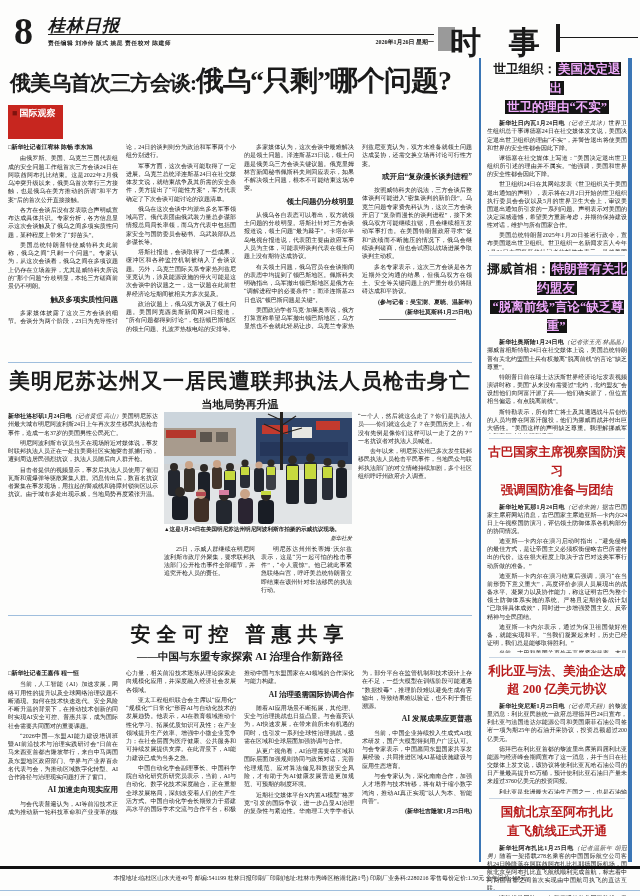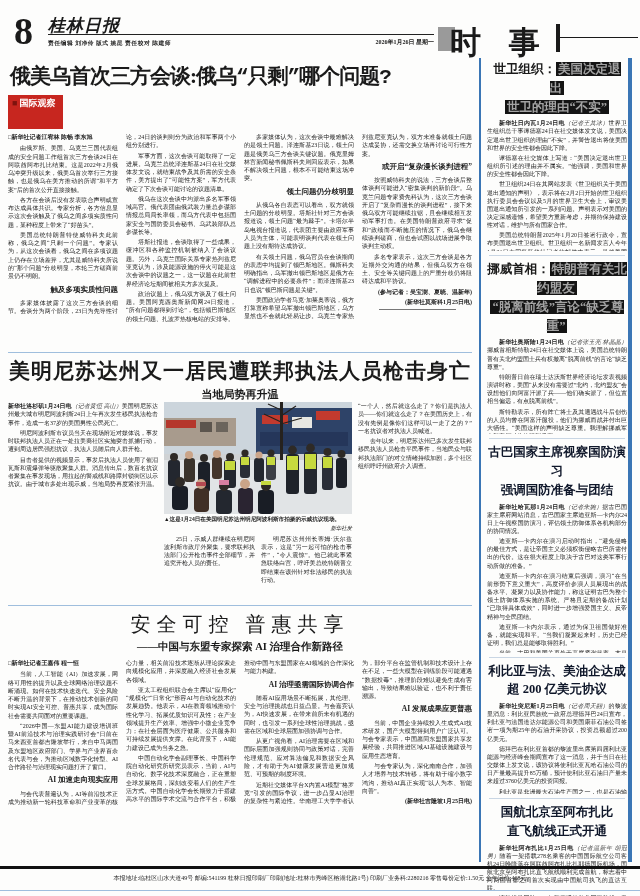--- a/index.html
+++ b/index.html
@@ -31,48 +31,48 @@
   .body-txt{font-size:6px;line-height:1.38;text-align:justify;color:#222;}
   .body-txt p{text-indent:12px;}
   .body-txt p.noind{text-indent:0;}
   .subhead{font-size:7.5px;font-weight:900;text-align:right;margin:4px 0;text-indent:0;}
   .byline{font-weight:900;text-indent:0 !important;margin-bottom:3px;}
   b.dl{font-weight:900;}
   .rep{color:#444;font-style:italic;}
   
   .lead-hl{padding:4px 2px 2px 2px;white-space:nowrap;}
   .lead-hl .lt{font-size:21px;font-weight:600;letter-spacing:-1px;margin-top:28px;}
-  .lead-hl .bd{font-size:21px;font-weight:900;font-family:Liberation Mono, monospace;letter-spacing:-1px;}
+  .lead-hl .bd{font-size:28px;font-weight:900;font-family:Liberation Serif, serif;letter-spacing:-1px;}
   .kicker{display:inline-block;background:#c7261f;color:#fff;font-weight:900;font-size:9px;
           padding:2px 8px 19px 4px;margin:2px 0 4px 0;font-family:"Liberation Sans",sans-serif;}
   .kicker .sq{color:#7e130e;margin-right:2px;}
   .lead-body{height:216px;overflow:hidden;column-count:4;column-gap:8px;}
   .credit{text-align:right;text-indent:0 !important;font-weight:700;}
   .endrule{width:70%;height:1px;background:#777;margin:3px auto;}
   
   .minn-hl{font-size:21px;font-weight:900;text-align:center;letter-spacing:1px;margin:4px 0 2px 0;}
   .minn-sub{font-size:11px;font-weight:900;text-align:center;}
   .minn-grid{display:flex;gap:6px;height:200px;overflow:hidden;}
   .minn-c1{width:150px;}
   .minn-c2{width:188px;}
   .minn-c3{flex:1;}
   .photo-wrap{width:188px;}
   .photo-wrap svg{display:block;width:188px;height:112px;background:#cdd6dd;}
   .caption{font-size:5.6px;font-weight:700;line-height:1.35;margin-top:2px;text-align:justify;}
   .photo-credit{font-size:5.4px;font-style:italic;text-align:right;margin-top:1px;}
   .under-cols{column-count:2;column-gap:6px;margin-top:3px;height:64px;overflow:hidden;}
   
-  .ai-hl{font-size:20px;font-weight:400;text-align:center;letter-spacing:6px;margin:5px 0 2px 0;}
+  .ai-hl{font-size:20px;font-weight:700;text-align:center;letter-spacing:6px;margin:5px 0 2px 0;}
   .ai-sub{font-size:10.5px;font-weight:900;text-align:center;margin-bottom:5px;}
   .ai-body{height:196px;overflow:hidden;column-count:4;column-gap:8px;}
   
   .r-art{margin-bottom:4px;}
   .r-hl{font-size:12.5px;font-weight:900;text-align:center;line-height:1.5;margin:2px 0 3px 0;}
-  .r-hl .boxed{background:#141414;color:#a3a3a3;padding:0 2px;}
-  .r-hl.red{color:#0f172a;}
+  .r-hl .boxed{background:#141414;color:#f0abfc;padding:0 2px;}
+  .r-hl.red{color:#b91c1c;}
   .r-body{font-size:6px;line-height:1.36;text-align:justify;overflow:hidden;color:#222;}
   .r-body p{text-indent:12px;}
   .r-sep{height:1px;background:#c9d6e4;margin:4px 2px;}
   
   .ftr-rule{position:absolute;left:0px;top:866px;width:640px;height:3px;
             border-top:2px solid #111;border-bottom:1px solid #111;box-sizing:border-box;}
   .ftr-txt{position:absolute;left:0;top:874px;width:640px;text-align:center;font-size:6px;color:#222;}
   .ftr-blue{position:absolute;left:0;top:890px;width:640px;height:1px;background:#9fbedd;}
 </style>
 </head>

